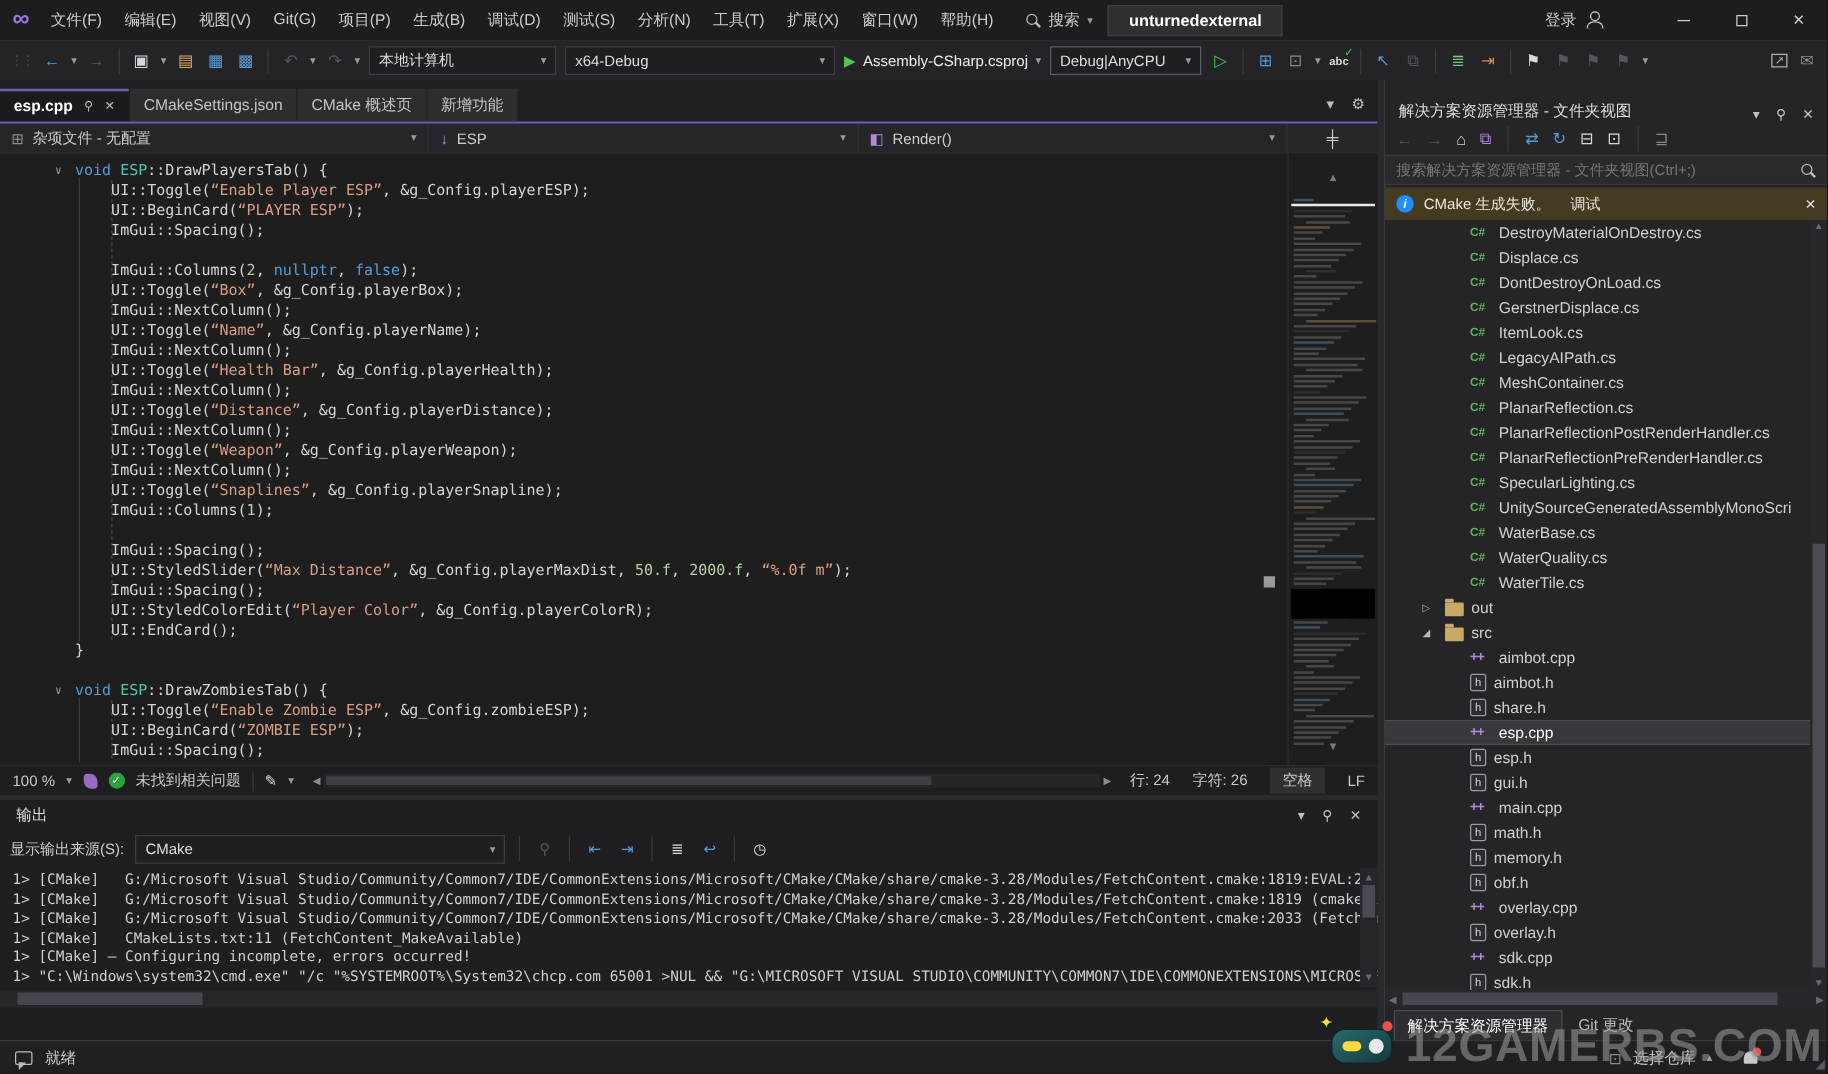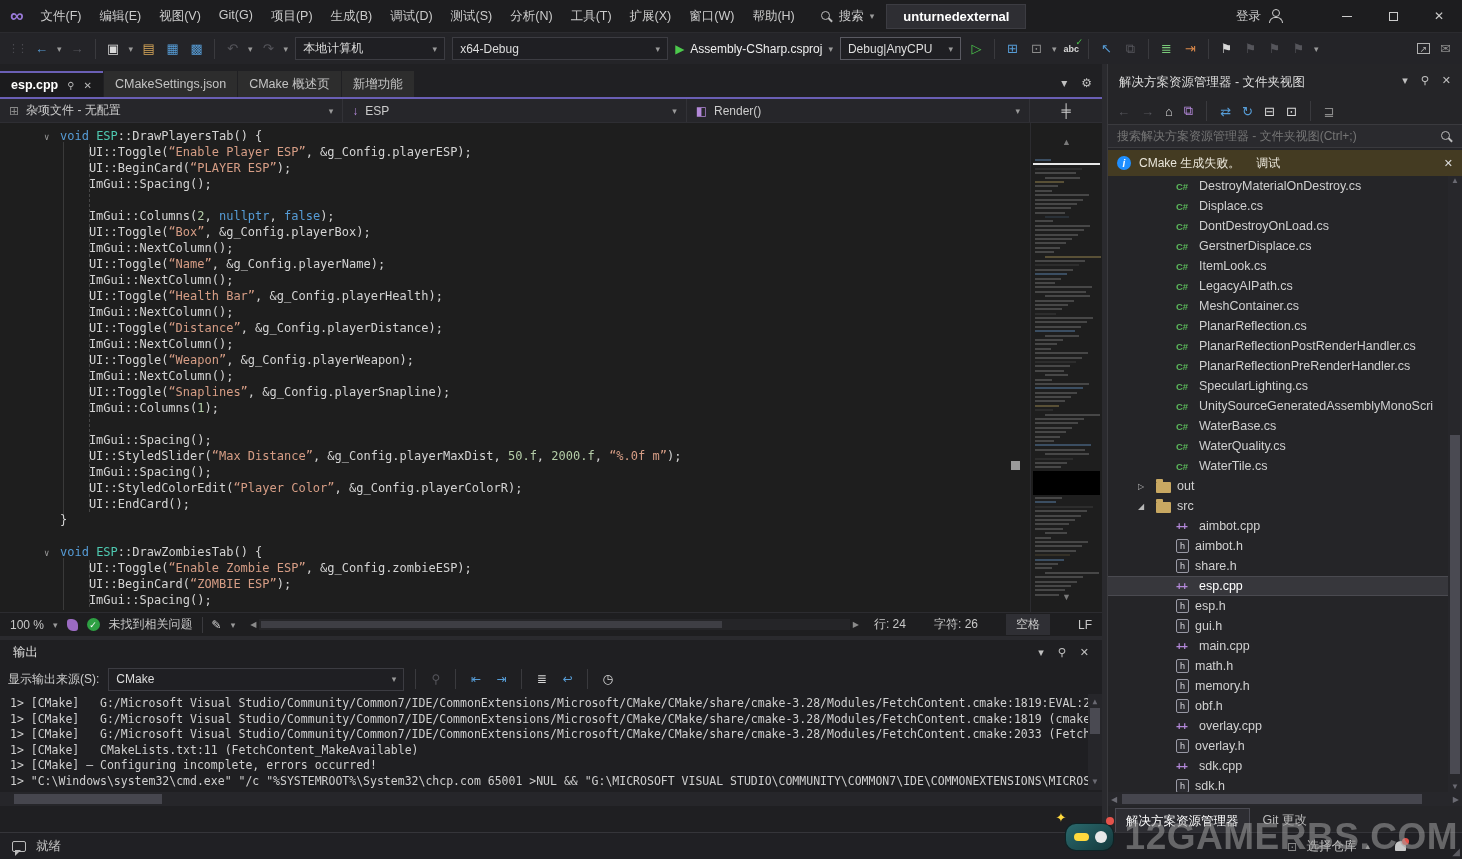--- a/index.html
+++ b/index.html
@@ -86,42 +86,42 @@
 
   
   .ed-status { height:24px; background:#1e1e20; border-top:1px solid #2c2c30; display:flex; align-items:center; font-size:12px; color:#c8c8c8; padding:0 10px; gap:9px; }
   .purple-dot { width:11px; height:12px; background:#9b6bc2; border-radius:3px 6px 3px 6px; }
   .check-circle { width:13px; height:13px; border-radius:50%; background:#2ea043; color:#fff; font-size:9px; display:flex; align-items:center; justify-content:center; }
   .es-sep { width:1px; height:16px; background:#3a3a3e; }
   .hscroll { flex:1; display:flex; align-items:center; gap:3px; margin:0 6px; }
   .sc-arrow { color:#8a8a8a; font-size:8px; }
   .sc-track { flex:1; height:11px; background:#252528; position:relative; }
   .sc-thumb { position:absolute; left:2px; width:78%; top:2px; bottom:2px; background:#3e3e44; }
-  .es-right { display:flex; gap:28px; align-items:center; }
+  .es-right { display:flex; gap:18px; align-items:center; }
   .spaces-badge { background:#2f2f34; padding:2px 10px; }
 
   .hsplit { height:4px; background:#2a2a2e; }
 
   
   .output { height:192px; display:flex; flex-direction:column; background:#1f1f22; }
   .out-header { height:24px; display:flex; align-items:center; padding:0 13px; font-size:12.5px; color:#ddd; }
   .out-header .icons { margin-left:auto; display:flex; gap:14px; color:#c0c0c0; font-size:11px; }
   .out-toolbar { height:30px; display:flex; align-items:center; padding:0 8px; gap:9px; font-size:12px; color:#ccc; }
   .out-toolbar .combo { width:296px; }
   .out-content { height:96px; position:relative; font-family:"DejaVu Sans Mono","Liberation Mono",monospace; font-size:11.5px; line-height:15.5px; padding:2px 16px 0 10px; color:#cfcfcf; overflow:hidden; }
   .out-line { white-space:pre; }
   .out-vscroll { position:absolute; right:0; top:0; bottom:0; width:14px; background:#26262a; text-align:center; color:#6a6a72; font-size:8px; }
   .ov-thumb { position:absolute; left:2px; right:2px; top:14px; height:26px; background:#4a4a52; }
   .ov-down { position:absolute; bottom:1px; left:0; right:0; }
   .out-hscroll { height:14px; background:#26262a; position:relative; margin-top:2px; }
   .oh-thumb { position:absolute; left:14px; width:148px; top:2px; bottom:2px; background:#46464e; }
   .out-fill { flex:1; }
 
   
-  .se-title { height:24px; display:flex; align-items:flex-start; padding:0 11px; font-size:12.5px; color:#ddd; }
+  .se-title { height:24px; display:flex; align-items:flex-end; padding:0 11px; font-size:12.5px; color:#ddd; }
   .se-title .icons { margin-left:auto; display:flex; gap:13px; color:#c0c0c0; font-size:11px; }
   .se-toolbar { height:26px; display:flex; align-items:center; padding:0 9px; gap:11px; color:#c8c8c8; font-size:13px; }
   .se-search { height:24px; background:#2a2a2e; border-top:1px solid #3a3a3e; border-bottom:1px solid #3a3a3e; display:flex; align-items:center; padding:0 9px; }
   .se-search input { flex:1; background:transparent; border:0; outline:none; color:#9a9a9a; font-size:12px; font-family:inherit; }
   .se-infobar { height:26px; background:#443b22; display:flex; align-items:center; padding:0 9px; gap:8px; font-size:12px; color:#eae6da; margin-top:2px; }
   .info-i { width:14px; height:14px; border-radius:50%; background:#1f8fff; color:#fff; font-size:10px; font-style:italic; font-weight:bold; display:flex; align-items:center; justify-content:center; }
   .ib-action { margin-left:8px; }
   .ib-close { margin-left:auto; color:#ddd; font-size:11px; }
   .se-tree { flex:1; position:relative; overflow:hidden; font-size:12.5px; padding-right:14px; }
   .trow { height:20px; display:flex; align-items:center; gap:6px; color:#d0d0d0; position:relative; white-space:nowrap; }

